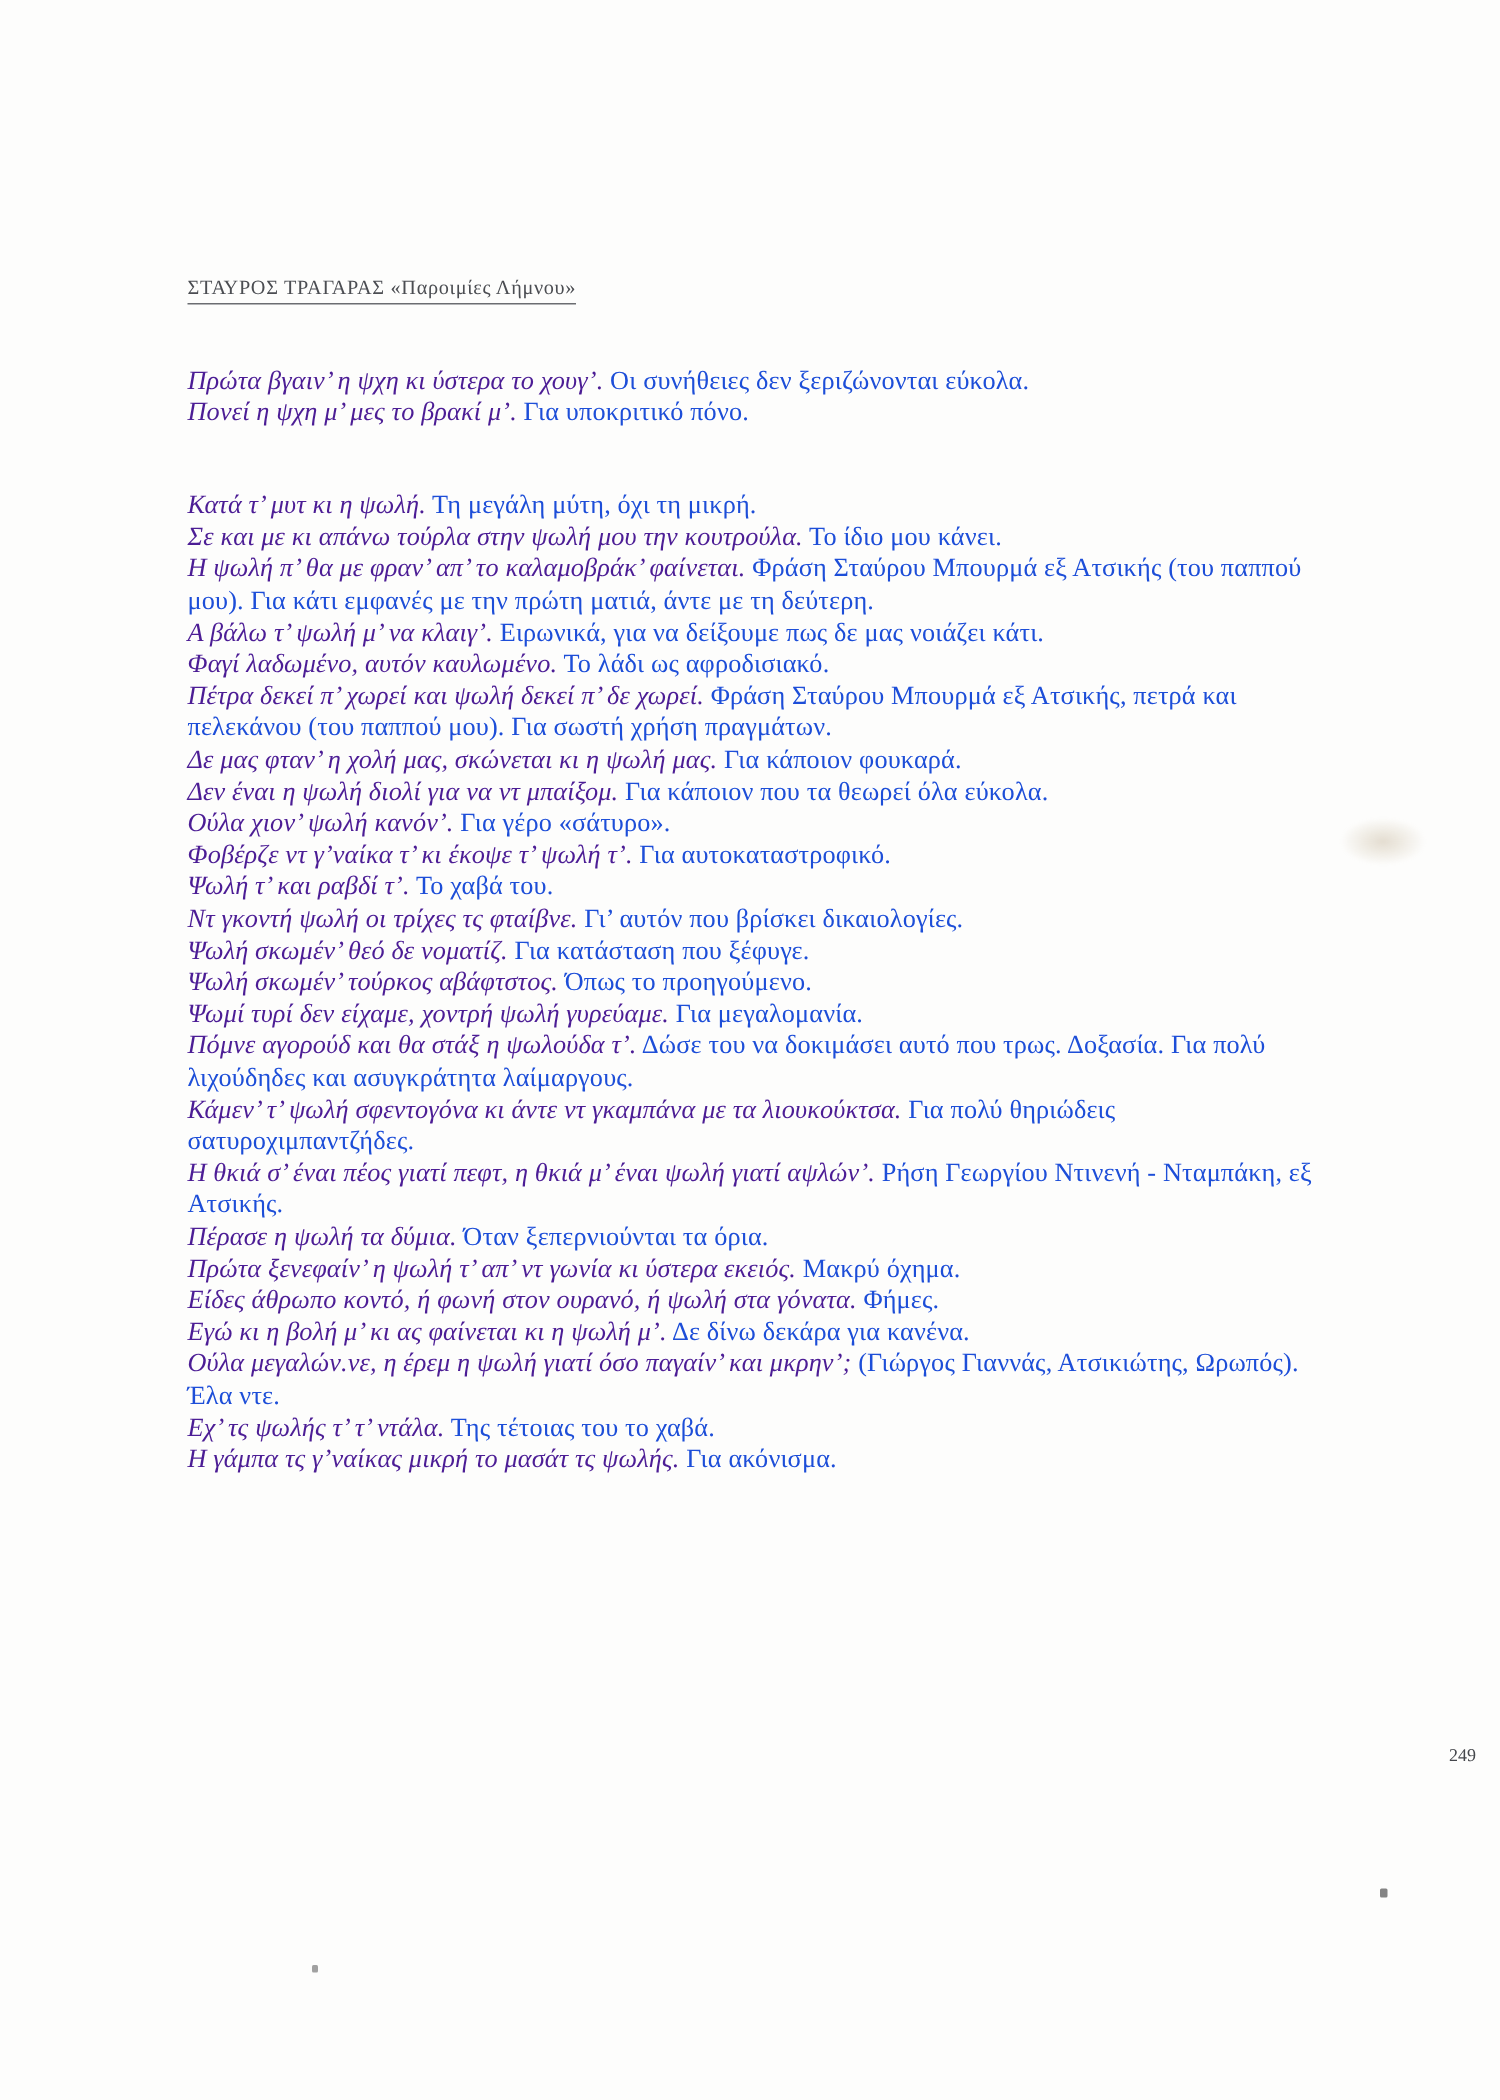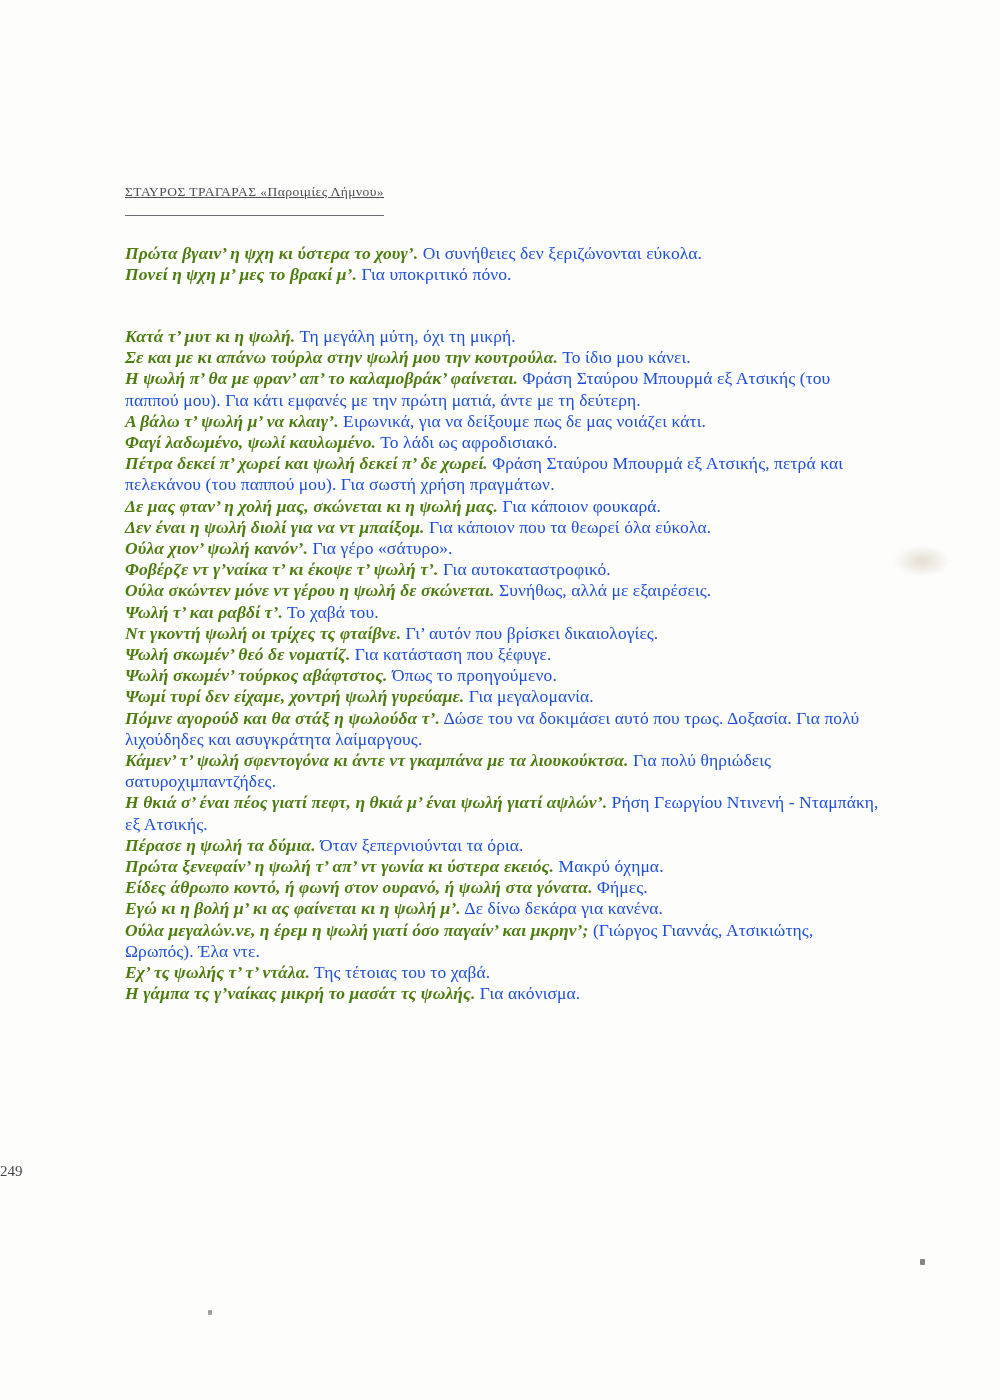--- a/index.html
+++ b/index.html
@@ -15,53 +15,52 @@
     color: #3e4045;
     overflow: hidden;
   }
   .running-header {
     position: absolute;
     left: 125px; top: 184px;
     font-size: 13.5px;
     letter-spacing: 0.45px;
     color: #4b4d52;
     border-bottom: 1px solid #6b6d71;
-    padding-bottom: 15px;
+    padding-bottom: 2px;
     white-space: nowrap;
-    text-decoration: underline;
   }
   .intro-block {
     position: absolute;
     left: 125px; top: 243px;
     width: 757px;
   }
   .main-block {
     position: absolute;
     left: 125px; top: 326px;
     width: 757px;
   }
   p.entry {
     margin: 0;
     font-size: 17.5px;
     line-height: 21.2px;
     text-align: left;
     letter-spacing: 0.1px;
   }
   .lead {
-    font-weight: bold;
+    font-weight: normal;
     font-style: italic;
-    color: #4d7c0f;
+    color: #4c1d95;
   }
   .gloss { color: #1d4ed8; }
   .page-number {
     position: absolute;
     left: 0; top: 1163px;
     width: 984px;
-    text-align: left;
-    font-size: 15px;
+    text-align: right;
+    font-size: 12px;
     color: #45474c;
   }
   
   .scan-smudge {
     position: absolute;
     left: 893px; top: 545px;
     width: 58px; height: 32px;
     background: radial-gradient(ellipse at center, rgba(182,162,126,0.35), rgba(182,162,126,0) 70%);
     filter: blur(1px);
   }
@@ -92,27 +91,26 @@
   <div class="intro-block">
       <p class="entry"><span class="lead">Πρώτα βγαιν’ η ψχη κι ύστερα το χουγ’.</span><span class="gloss"> Οι συνήθειες δεν ξεριζώνονται εύκολα.</span></p>
       <p class="entry"><span class="lead">Πονεί η ψχη μ’ μες το βρακί μ’.</span><span class="gloss"> Για υποκριτικό πόνο.</span></p>
     </div>
 
   <div class="main-block">
       <p class="entry"><span class="lead">Κατά τ’ μυτ κι η ψωλή.</span><span class="gloss"> Τη μεγάλη μύτη, όχι τη μικρή.</span></p>
       <p class="entry"><span class="lead">Σε και με κι απάνω τούρλα στην ψωλή μου την κουτρούλα.</span><span class="gloss"> Το ίδιο μου κάνει.</span></p>
       <p class="entry"><span class="lead">Η ψωλή π’ θα με φραν’ απ’ το καλαμοβράκ’ φαίνεται.</span><span class="gloss"> Φράση Σταύρου Μπουρμά εξ Ατσικής (του παππού μου). Για κάτι εμφανές με την πρώτη ματιά, άντε με τη δεύτερη.</span></p>
       <p class="entry"><span class="lead">Α βάλω τ’ ψωλή μ’ να κλαιγ’.</span><span class="gloss"> Ειρωνικά, για να δείξουμε πως δε μας νοιάζει κάτι.</span></p>
-      <p class="entry"><span class="lead">Φαγί λαδωμένο, ψωλί καυλωμένο.</span><span class="gloss"> Το λάδι ως αφροδισιακό.</span></p>
+      <p class="entry"><span class="lead">Φαγί λαδωμένο, αυτόν καυλωμένο.</span><span class="gloss"> Το λάδι ως αφροδισιακό.</span></p>
       <p class="entry"><span class="lead">Πέτρα δεκεί π’ χωρεί και ψωλή δεκεί π’ δε χωρεί.</span><span class="gloss"> Φράση Σταύρου Μπουρμά εξ Ατσικής, πετρά και πελεκάνου (του παππού μου). Για σωστή χρήση πραγμάτων.</span></p>
       <p class="entry"><span class="lead">Δε μας φταν’ η χολή μας, σκώνεται κι η ψωλή μας.</span><span class="gloss"> Για κάποιον φουκαρά.</span></p>
       <p class="entry"><span class="lead">Δεν έναι η ψωλή διολί για να ντ μπαίξομ.</span><span class="gloss"> Για κάποιον που τα θεωρεί όλα εύκολα.</span></p>
       <p class="entry"><span class="lead">Ούλα χιον’ ψωλή κανόν’.</span><span class="gloss"> Για γέρο «σάτυρο».</span></p>
       <p class="entry"><span class="lead">Φοβέρζε ντ γ’ναίκα τ’ κι έκοψε τ’ ψωλή τ’.</span><span class="gloss"> Για αυτοκαταστροφικό.</span></p>
-      <p class="entry"><span class="lead">Ούλα σκώντεν μόνε ντ γέρου η ψωλή δε σκώνεται.</span><span class="gloss"> Συνήθως, αλλά με εξαιρέσεις.</span></p>
       <p class="entry"><span class="lead">Ψωλή τ’ και ραβδί τ’.</span><span class="gloss"> Το χαβά του.</span></p>
       <p class="entry"><span class="lead">Ντ γκοντή ψωλή οι τρίχες τς φταίβνε.</span><span class="gloss"> Γι’ αυτόν που βρίσκει δικαιολογίες.</span></p>
       <p class="entry"><span class="lead">Ψωλή σκωμέν’ θεό δε νοματίζ.</span><span class="gloss"> Για κατάσταση που ξέφυγε.</span></p>
       <p class="entry"><span class="lead">Ψωλή σκωμέν’ τούρκος αβάφτστος.</span><span class="gloss"> Όπως το προηγούμενο.</span></p>
       <p class="entry"><span class="lead">Ψωμί τυρί δεν είχαμε, χοντρή ψωλή γυρεύαμε.</span><span class="gloss"> Για μεγαλομανία.</span></p>
       <p class="entry"><span class="lead">Πόμνε αγορούδ και θα στάξ η ψωλούδα τ’.</span><span class="gloss"> Δώσε του να δοκιμάσει αυτό που τρως. Δοξασία. Για πολύ λιχούδηδες και ασυγκράτητα λαίμαργους.</span></p>
       <p class="entry"><span class="lead">Κάμεν’ τ’ ψωλή σφεντογόνα κι άντε ντ γκαμπάνα με τα λιουκούκτσα.</span><span class="gloss"> Για πολύ θηριώδεις σατυροχιμπαντζήδες.</span></p>
       <p class="entry"><span class="lead">Η θκιά σ’ έναι πέος γιατί πεφτ, η θκιά μ’ έναι ψωλή γιατί αψλών’.</span><span class="gloss"> Ρήση Γεωργίου Ντινενή - Νταμπάκη, εξ Ατσικής.</span></p>
       <p class="entry"><span class="lead">Πέρασε η ψωλή τα δύμια.</span><span class="gloss"> Όταν ξεπερνιούνται τα όρια.</span></p>
       <p class="entry"><span class="lead">Πρώτα ξενεφαίν’ η ψωλή τ’ απ’ ντ γωνία κι ύστερα εκειός.</span><span class="gloss"> Μακρύ όχημα.</span></p>

